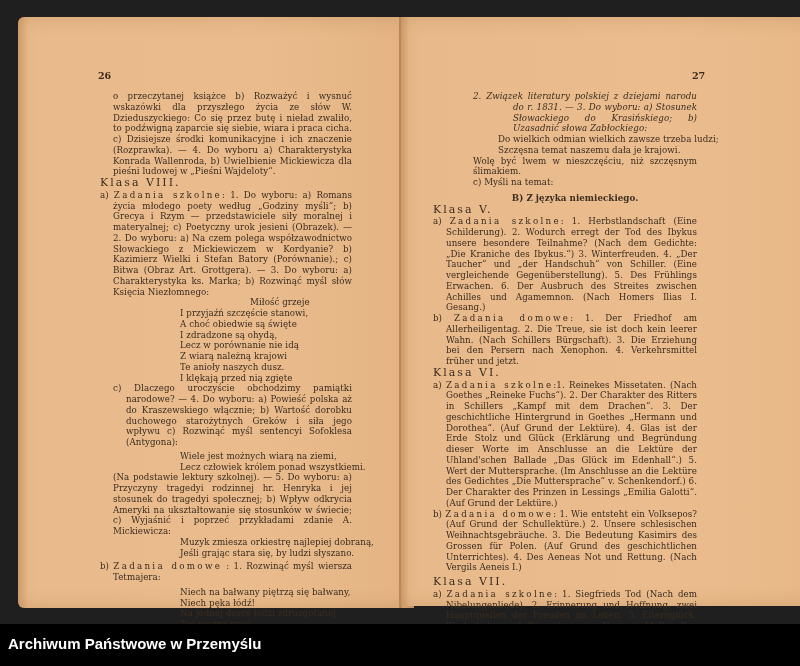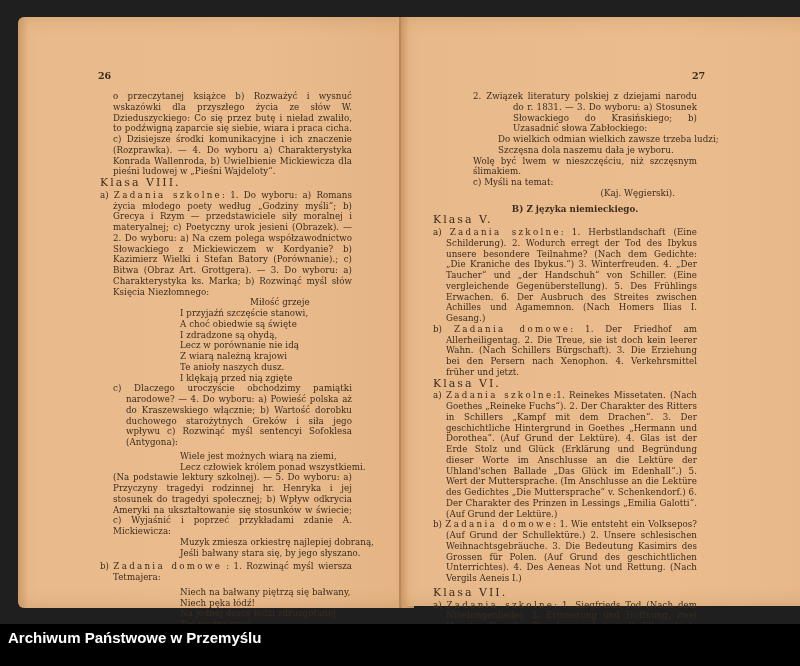--- a/index.html
+++ b/index.html
@@ -17,21 +17,21 @@
   .hang{padding-left:13px;text-indent:-13px;}
   .ind{padding-left:13px;}
   .verse{padding-left:54px;white-space:pre;}
   .verse.mid{padding-left:80px;}
   .center{text-align:center !important;}
   .klasa{letter-spacing:2px;text-align:left;margin:1px 0 !important;font-size:11px;}
   .spaced{letter-spacing:2.3px;}
   .bold{font-weight:bold;}
   .right-align{text-align:right !important;padding-right:22px;}
   .footer{position:absolute;left:0;top:624px;width:800px;height:42px;background:#000;}
-  .footer span{position:absolute;left:8px;top:5px;font-family:"Liberation Sans","DejaVu Sans",sans-serif;font-weight:bold;font-size:15px;color:#fff;}
+  .footer span{position:absolute;left:8px;top:11px;font-family:"Liberation Sans","DejaVu Sans",sans-serif;font-weight:bold;font-size:15px;color:#fff;}
 </style>
 </head>
 <body>
 
 <div class="scan"></div>
 
 <div class="page left">
   <div class="pagenum" style="left:80px;top:53px;">26</div>
   <div class="text" style="left:82px;top:74px;width:252px;">
     <p class="ind">o przeczytanej książce b) Rozważyć i wysnuć wskazówki dla przyszłego życia ze słów W. Dzieduszyckiego: Co się przez butę i nieład zwaliło, to podźwigną zaparcie się siebie, wiara i praca cicha. c) Dzisiejsze środki komunikacyjne i ich znaczenie (Rozprawka). — 4. Do wyboru a) Charakterystyka Konrada Wallenroda, b) Uwielbienie Mickiewicza dla pieśni ludowej w „Pieśni Wajdeloty“.</p>
@@ -43,40 +43,39 @@
     <p class="verse mid">I zdradzone są ohydą,</p>
     <p class="verse mid">Lecz w porównanie nie idą</p>
     <p class="verse mid">Z wiarą należną krajowi</p>
     <p class="verse mid">Te anioły naszych dusz.</p>
     <p class="verse mid">I klękają przed nią zgięte</p>
     <p class="hang" style="padding-left:13px;text-indent:-13px;margin-left:13px !important;">c) Dlaczego uroczyście obchodzimy pamiątki narodowe? — 4. Do wyboru: a) Powieść polska aż do Kraszewskiego włącznie; b) Wartość dorobku duchowego starożytnych Greków i siła jego wpływu c) Rozwinąć myśl sentencyi Sofoklesa (Antygona):</p>
     <p class="verse" style="padding-left:80px;margin-top:3px;">Wiele jest możnych wiarą na ziemi,</p>
     <p class="verse" style="padding-left:80px;">Lecz człowiek królem ponad wszystkiemi.</p>
     <p class="ind">(Na podstawie lektury szkolnej). — 5. Do wyboru: a) Przyczyny tragedyi rodzinnej hr. Henryka i jej stosunek do tragedyi społecznej; b) Wpływ odkrycia Ameryki na ukształtowanie się stosunków w świecie; c) Wyjaśnić i poprzeć przykładami zdanie A. Mickiewicza:</p>
     <p class="verse" style="padding-left:80px;">Muzyk zmiesza orkiestrę najlepiej dobraną,</p>
-    <p class="verse" style="padding-left:80px;margin-bottom:3px;">Jeśli bałwany stara się, by jego słyszano.</p>
+    <p class="verse" style="padding-left:80px;margin-bottom:3px;">Jeśli grając stara się, by ludzi słyszano.</p>
     <p class="hang"><span>b) </span><span class="spaced">Zadania domowe</span><span> : 1. Rozwinąć myśl wiersza Tetmajera:</span></p>
     <p class="verse" style="padding-left:80px;margin-top:4px;">Niech na bałwany piętrzą się bałwany,</p>
     <p class="verse" style="padding-left:80px;">Niech pęka łódź!</p>
     <p class="verse" style="padding-left:80px;">Na jednej desce łodzi zdruzgotanej</p>
     <p class="verse" style="padding-left:80px;">Toć można pruć.</p>
   </div>
 </div>
 
 <div class="gutter"></div>
 
 <div class="page right">
   <div class="pagenum" style="left:291px;top:53px;">27</div>
   <div class="text" style="left:32px;top:74px;width:264px;">
-    <p class="ind" style="padding-left:40px;text-indent:-40px;margin-left:40px;">2. Związek literatury polskiej z dziejami narodu do r. 1831. — 3. Do wyboru: a) Stosunek Słowackiego do Krasińskiego; b) Uzasadnić słowa Zabłockiego:</p>
+    <p class="ind" style="padding-left:40px;text-indent:-40px;margin-left:40px;font-style:italic;">2. Związek literatury polskiej z dziejami narodu do r. 1831. — 3. Do wyboru: a) Stosunek Słowackiego do Krasińskiego; b) Uzasadnić słowa Zabłockiego:</p>
     <p class="verse" style="padding-left:65px;">Do wielkich odmian wielkich zawsze trzeba ludzi;</p>
-    <p class="verse" style="padding-left:65px;">Szczęsna dola naszemu dała je wyboru.</p>
+    <p class="verse" style="padding-left:65px;">Szczęsna temat naszemu dała je krajowi.</p>
     <p style="padding-left:40px;">Wolę być lwem w nieszczęściu, niż szczęsnym ślimakiem.</p>
     <p style="padding-left:40px;">c) Myśli na temat:</p>
-    <p class="right-align">(Kaj. Węgierski).</p>
     <p class="center bold" style="margin-top:5px !important;padding-left:20px;">B) Z języka niemieckiego.</p>
     <p class="klasa">Klasa V.</p>
     <p class="hang"><span>a) </span><span class="spaced">Zadania szkolne</span><span>: 1. Herbstlandschaft (Eine Schilderung). 2. Wodurch erregt der Tod des Ibykus unsere besondere Teilnahme? (Nach dem Gedichte: „Die Kraniche des Ibykus.“) 3. Winterfreuden. 4. „Der Taucher“ und „der Handschuh“ von Schiller. (Eine vergleichende Gegenüberstellung). 5. Des Frühlings Erwachen. 6. Der Ausbruch des Streites zwischen Achilles und Agamemnon. (Nach Homers Ilias I. Gesang.)</span></p>
     <p class="hang"><span>b) </span><span class="spaced">Zadania domowe</span><span>: 1. Der Friedhof am Allerheiligentag. 2. Die Treue, sie ist doch kein leerer Wahn. (Nach Schillers Bürgschaft). 3. Die Erziehung bei den Persern nach Xenophon. 4. Verkehrsmittel früher und jetzt.</span></p>
     <p class="klasa">Klasa VI.</p>
     <p class="hang"><span>a) </span><span class="spaced">Zadania szkolne</span><span>:1. Reinekes Missetaten. (Nach Goethes „Reineke Fuchs“). 2. Der Charakter des Ritters in Schillers „Kampf mit dem Drachen“. 3. Der geschichtliche Hintergrund in Goethes „Hermann und Dorothea“. (Auf Grund der Lektüre). 4. Glas ist der Erde Stolz und Glück (Erklärung und Begründung dieser Worte im Anschlusse an die Lektüre der Uhland'schen Ballade „Das Glück im Edenhall“.) 5. Wert der Muttersprache. (Im Anschlusse an die Lektüre des Gedichtes „Die Muttersprache“ v. Schenkendorf.) 6. Der Charakter des Prinzen in Lessings „Emilia Galotti“. (Auf Grund der Lektüre.)</span></p>
     <p class="hang"><span>b) </span><span class="spaced">Zadania domowe</span><span>: 1. Wie entsteht ein Volksepos? (Auf Grund der Schullektüre.) 2. Unsere schlesischen Weihnachtsgebräuche. 3. Die Bedeutung Kasimirs des Grossen für Polen. (Auf Grund des geschichtlichen Unterrichtes). 4. Des Aeneas Not und Rettung. (Nach Vergils Aeneis I.)</span></p>
     <p class="klasa" style="margin-top:4px !important;">Klasa VII.</p>
     <p class="hang"><span>a) </span><span class="spaced">Zadania szkolne</span><span>: 1. Siegfrieds Tod (Nach dem Nibelungenliede). 2. Erinnerung und Hoffnung, zwei Hauptquellen der Freuden im Leben. 3. Elternglück, Kindesliebe und Dienertreue in Vossens Idylle „Der siebzigste Geburtstag“. 4. Wilhelm Tell (Eine Charakteristik nach</span></p>
   </div>

